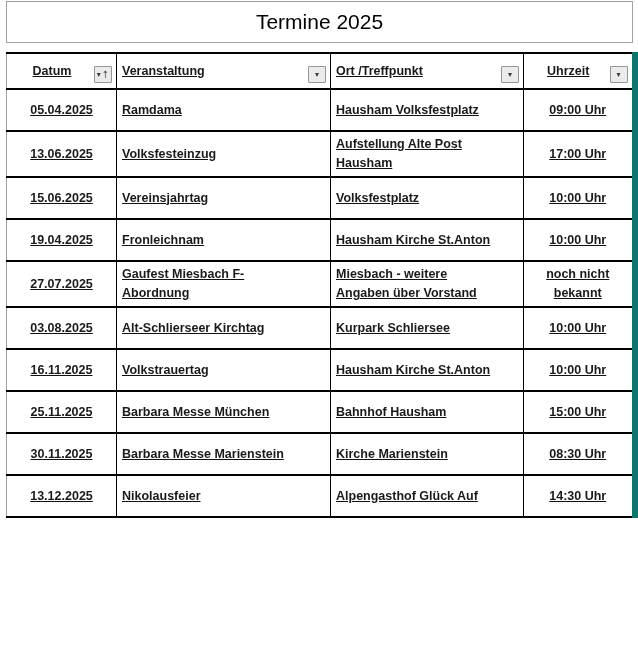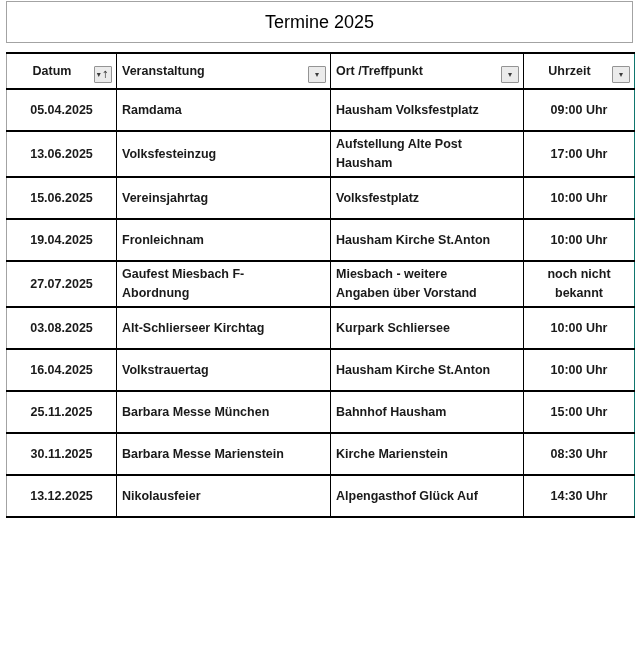--- a/index.html
+++ b/index.html
@@ -13,36 +13,37 @@
   }
   .title-box{
     position:absolute;
     left:6px;top:1px;
     width:625px;height:40px;
     border:1px solid #a3a3a3;
     background:#ffffff;
     display:flex;align-items:center;justify-content:center;
   }
   .title-box span{
-    font-size:18px;
+    font-size:21px;
     font-weight:400;
     color:#000000;
     letter-spacing:0px;
   }
   .table-wrap{
     position:absolute;
     left:6px;top:52px;
     width:628px;
   }
   table{
     border-collapse:collapse;
     table-layout:fixed;
     width:628px;
     border-left:1px solid #a3a3a3;
-    border-right:1px solid #0f766e;
+    border-right:6px solid #0f766e;
+    text-decoration:underline;
   }
   col.c1{width:110px;}
   col.c2{width:214px;}
   col.c3{width:193px;}
   col.c4{width:111px;}
   th,td{
     box-sizing:border-box;
     border-top:2px solid #000000;
     font-size:12.5px;
     font-weight:700;
@@ -179,21 +180,21 @@
     </tr>
 
     <tr>
       <td class="center">03.08.2025</td>
       <td>Alt-Schlierseer Kirchtag</td>
       <td>Kurpark Schliersee</td>
       <td class="center">10:00 Uhr</td>
     </tr>
 
     <tr>
-      <td class="center">16.04.2025</td>
+      <td class="center">16.11.2025</td>
       <td>Volkstrauertag</td>
       <td>Hausham Kirche St.Anton</td>
       <td class="center">10:00 Uhr</td>
     </tr>
 
     <tr>
       <td class="center">25.11.2025</td>
       <td>Barbara Messe München</td>
       <td>Bahnhof Hausham</td>
       <td class="center">15:00 Uhr</td>

